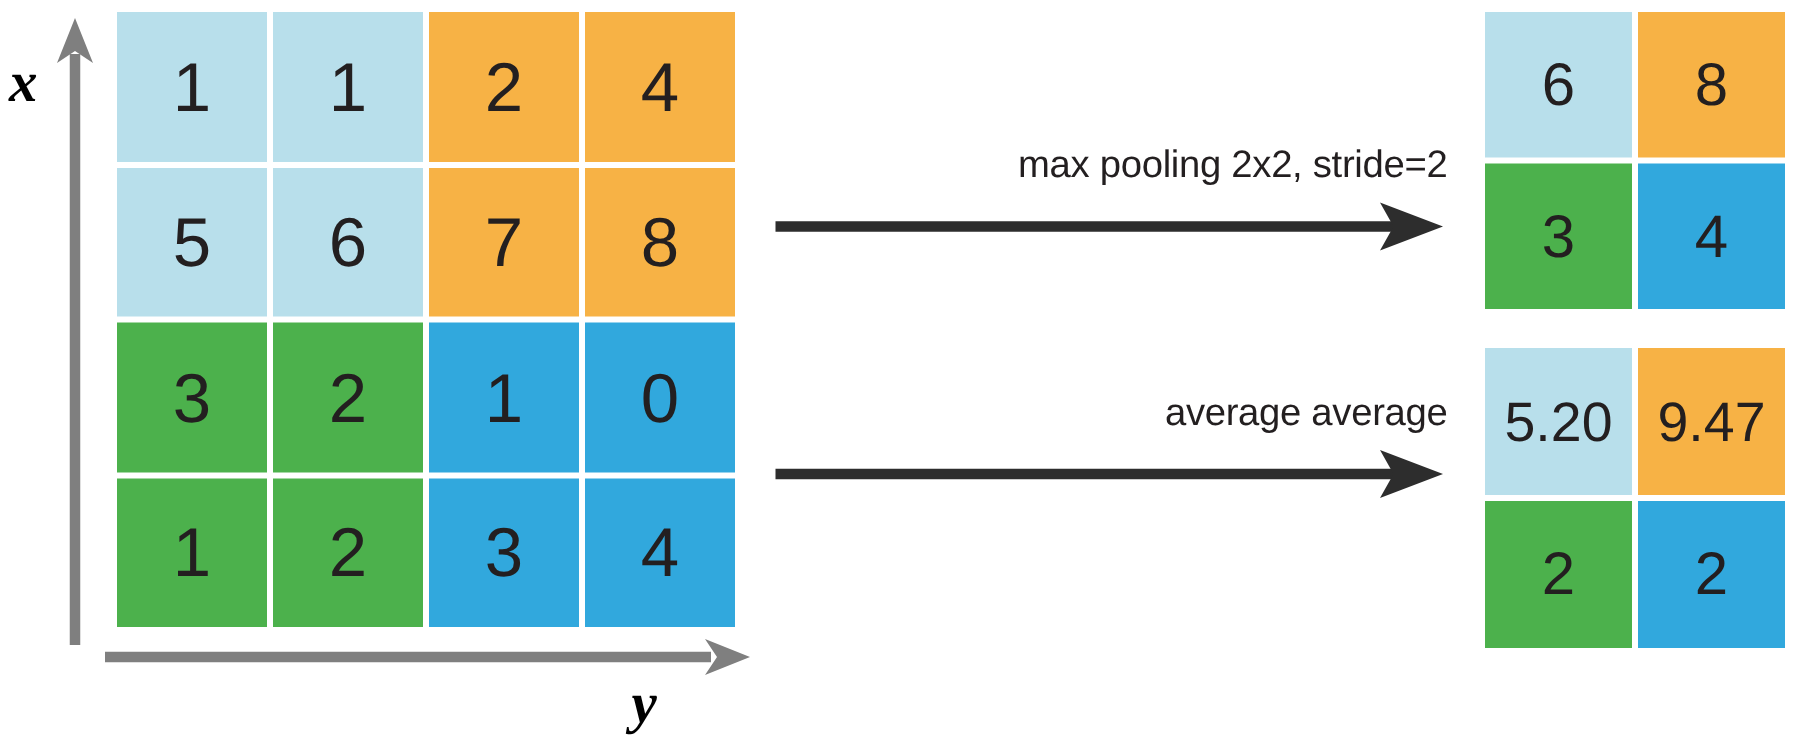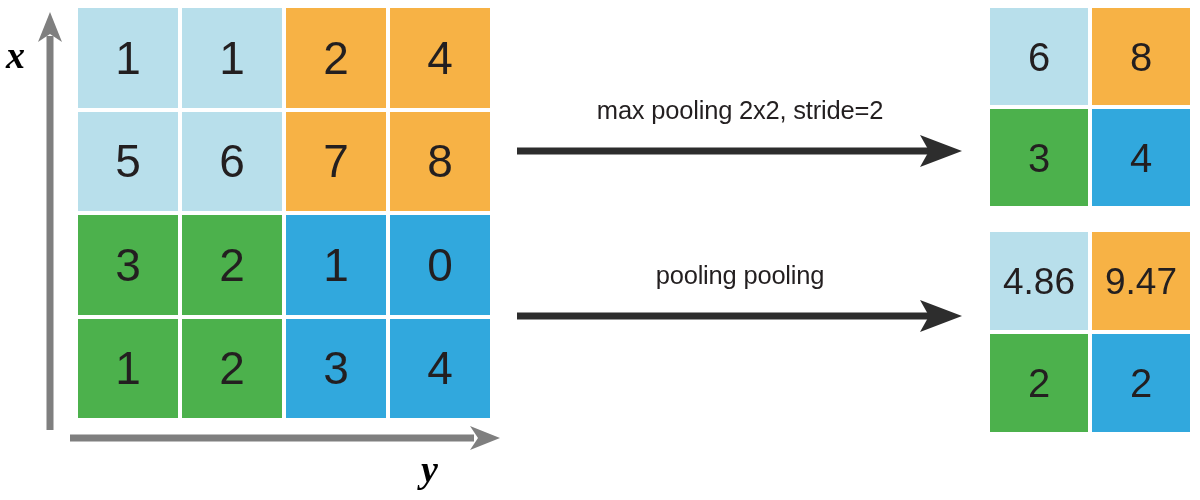--- a/index.html
+++ b/index.html
@@ -89,21 +89,21 @@
     height: 74px;
   }
   #flow-max { top: 98px; }
   #flow-avg { top: 263px; }
 
   .flow-label {
     position: absolute;
     left: 0;
     top: 0;
     width: 450px;
-    text-align: center;
+    text-align: right;
     font-size: 25.5px;
     color: #231f20;
     letter-spacing: -0.2px;
     line-height: 1;
     white-space: nowrap;
   }
   .flow-arrow {
     position: absolute;
     left: 0;
     top: 38px;
@@ -150,33 +150,33 @@
 
   <div id="flow-max" class="flow">
     <div class="flow-label">max pooling 2x2, stride=2</div>
     <svg class="flow-arrow" viewBox="0 0 450 30">
       <line x1="2" y1="15" x2="415" y2="15" stroke="#2d2d2d" stroke-width="7"></line>
       <polygon points="447,15 405,31 414,15 405,-1" fill="#2d2d2d"></polygon>
     </svg>
   </div>
 
   <div id="flow-avg" class="flow">
-    <div class="flow-label">pooling pooling</div>
+    <div class="flow-label">average average</div>
     <svg class="flow-arrow" viewBox="0 0 450 30">
       <line x1="2" y1="15" x2="415" y2="15" stroke="#2d2d2d" stroke-width="7"></line>
       <polygon points="447,15 405,31 414,15 405,-1" fill="#2d2d2d"></polygon>
     </svg>
   </div>
 
   <div id="maxpool-grid" class="grid out-grid">
       <div class="cell" style="background: rgb(184, 223, 235);">6</div>
       <div class="cell" style="background: rgb(247, 178, 69);">8</div>
       <div class="cell" style="background: rgb(76, 177, 76);">3</div>
       <div class="cell" style="background: rgb(49, 168, 221);">4</div>
     </div>
   <div id="avgpool-grid" class="grid out-grid">
-      <div class="cell small" style="background: rgb(184, 223, 235);">4.86</div>
+      <div class="cell small" style="background: rgb(184, 223, 235);">5.20</div>
       <div class="cell small" style="background: rgb(247, 178, 69);">9.47</div>
       <div class="cell" style="background: rgb(76, 177, 76);">2</div>
       <div class="cell" style="background: rgb(49, 168, 221);">2</div>
     </div>
 
 </div>
 
 </body></html>

